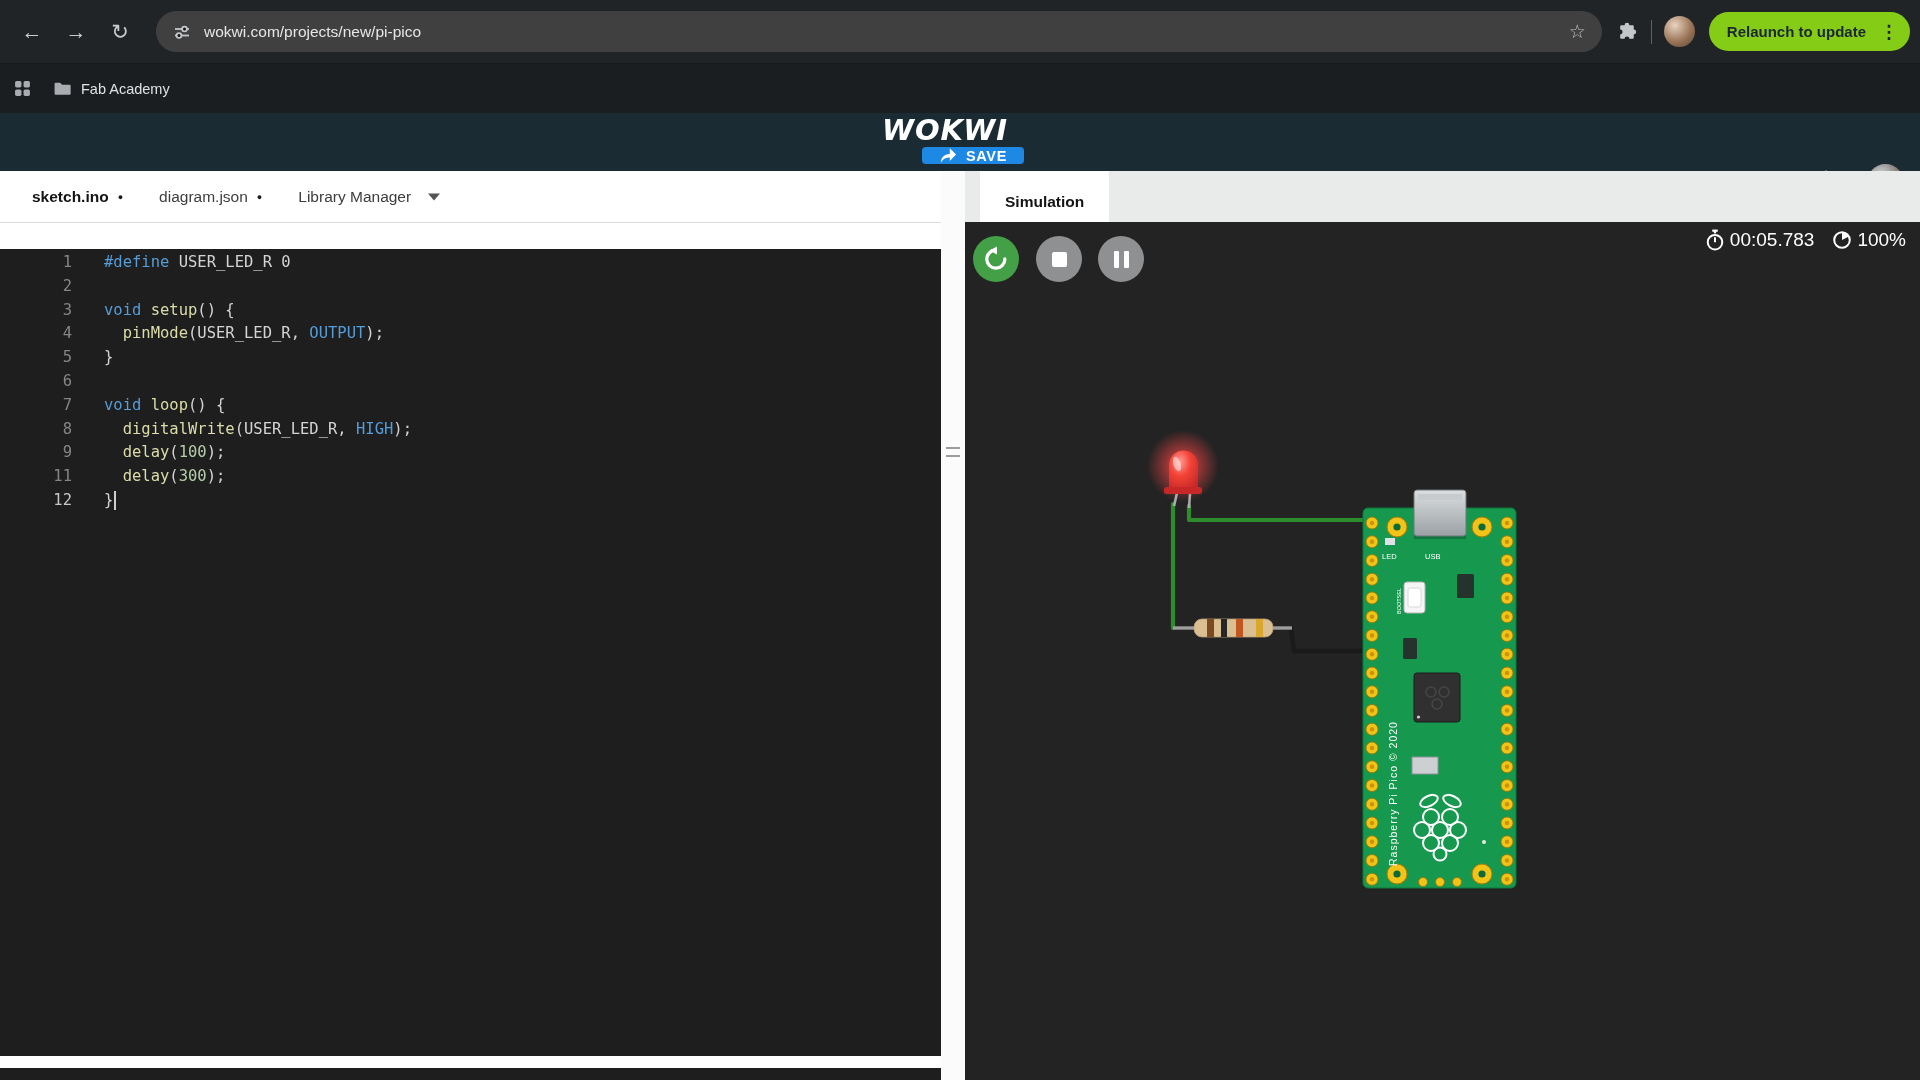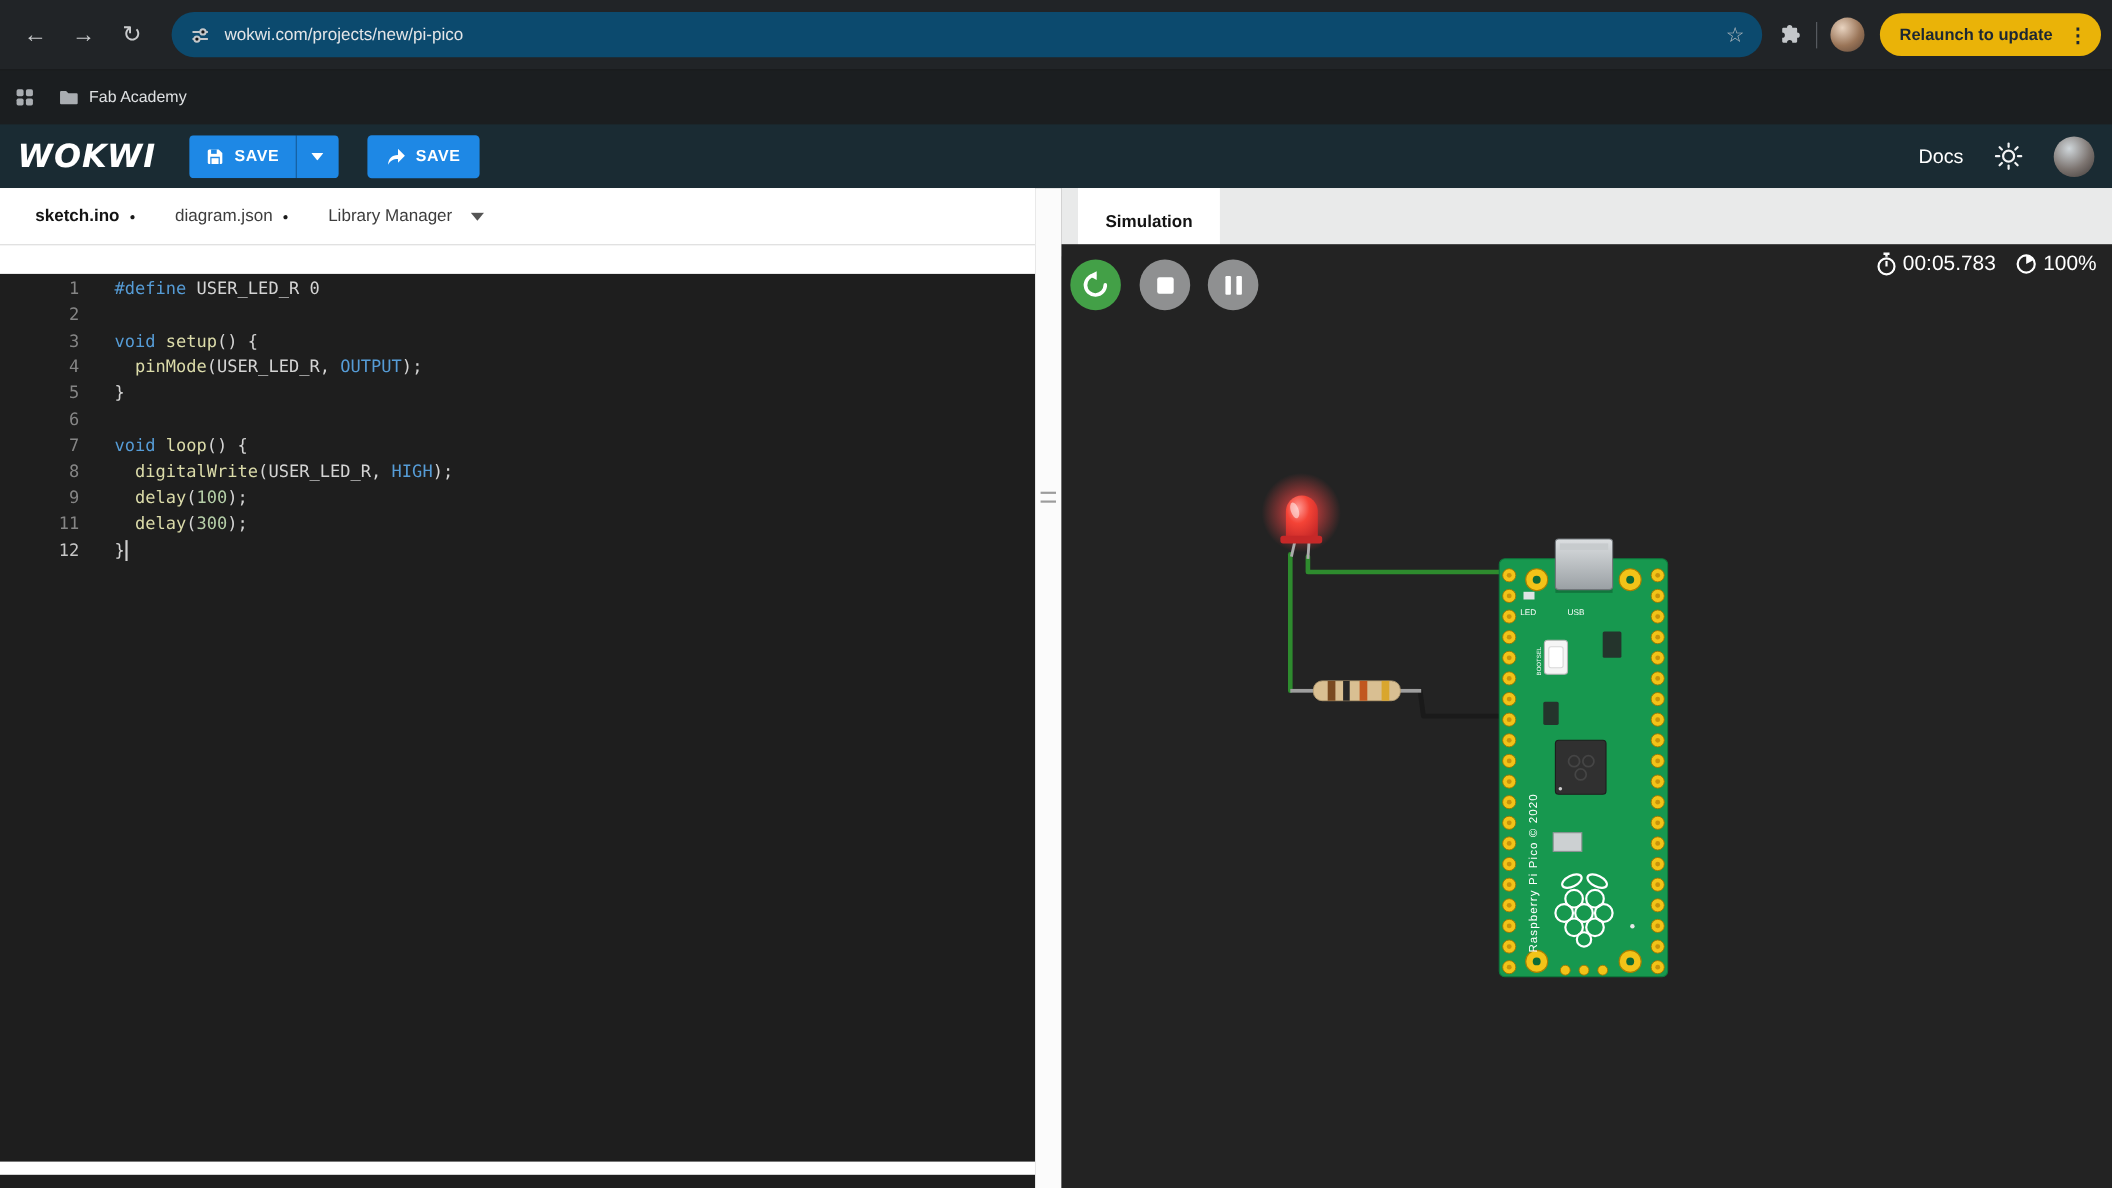--- a/index.html
+++ b/index.html
@@ -5,39 +5,39 @@
   html,body{margin:0;padding:0;width:1920px;height:1080px;overflow:hidden;background:#1e1e1e;
             font-family:"Liberation Sans",sans-serif;}
   #app{position:relative;width:1920px;height:1080px;}
 
   
   .chrome-toolbar{position:absolute;top:0;left:0;right:0;height:64px;background:#212427;
                   display:flex;align-items:center;padding:0 10px;box-sizing:border-box;
                   border-bottom:1px solid #17191b;}
   .nav-btn{width:44px;height:44px;border-radius:50%;display:flex;align-items:center;justify-content:center;
            color:#c9cbcd;font-size:21px;flex:none;}
-  .omnibox{flex:1;height:41px;margin:0 14px;background:#0c4a6e;border-radius:21px;
+  .omnibox{flex:1;height:41px;margin:0 14px;background:#404040;border-radius:21px;
            display:flex;align-items:center;padding:0 16px;box-sizing:border-box;min-width:0;}
   .omnibox .url{color:#e4e6e8;font-size:15.5px;margin-left:12px;white-space:nowrap;overflow:hidden;}
   .omnibox .star{margin-left:auto;color:#bcc0c3;font-size:19px;}
   .toolbar-sep{width:1px;height:24px;background:#5c6166;margin:0 12px;flex:none;}
   .avatar-sm{width:31px;height:31px;border-radius:50%;flex:none;
              background:radial-gradient(circle at 35% 30%,#e8d3c0,#9a7558 55%,#5a4436);}
-  .relaunch{margin-left:14px;height:39px;border-radius:20px;background:#eab308;color:#1c2733;
+  .relaunch{margin-left:14px;height:39px;border-radius:20px;background:#84cc16;color:#1c2733;
             display:flex;align-items:center;gap:10px;padding:0 8px 0 18px;font-size:15px;font-weight:600;flex:none;}
   .relaunch .more{font-size:18px;color:#1c2733;padding:0 4px;}
 
   
   .bookmarks-bar{position:absolute;top:64px;left:0;right:0;height:49px;background:#1b1e20;
                  display:flex;align-items:center;padding:0 14px;box-sizing:border-box;gap:14px;}
   .bm-folder{display:flex;align-items:center;gap:9px;color:#dfe1e3;font-size:14.5px;padding:5px 8px;border-radius:6px;}
 
   
   .wokwi-header{position:absolute;top:113px;left:0;right:0;height:58px;background:#1a2b33;
-                display:flex;align-items:center;padding:0 16px;box-sizing:border-box;}
+                display:flex;align-items:center;padding:0 16px;box-sizing:border-box;flex-direction:column;}
   .logo{font-family:"DejaVu Sans",sans-serif;font-style:italic;font-weight:bold;font-size:29px;
         color:#fff;letter-spacing:1px;margin-right:30px;}
   .btn-blue{background:#1e88e5;color:#fff;height:39px;border-radius:4px;display:flex;align-items:center;
             font-size:14.5px;font-weight:700;letter-spacing:.6px;}
   .save-group{display:flex;height:39px;border-radius:4px;overflow:hidden;}
   .save-main{background:#1e88e5;color:#fff;display:flex;align-items:center;gap:9px;padding:0 15px;
              font-size:14.5px;font-weight:700;letter-spacing:.6px;}
   .save-caret{background:#1e88e5;width:38px;display:flex;align-items:center;justify-content:center;
               border-left:1px solid rgba(0,0,0,.28);}
   .share-btn{margin-left:26px;padding:0 17px;gap:9px;}

